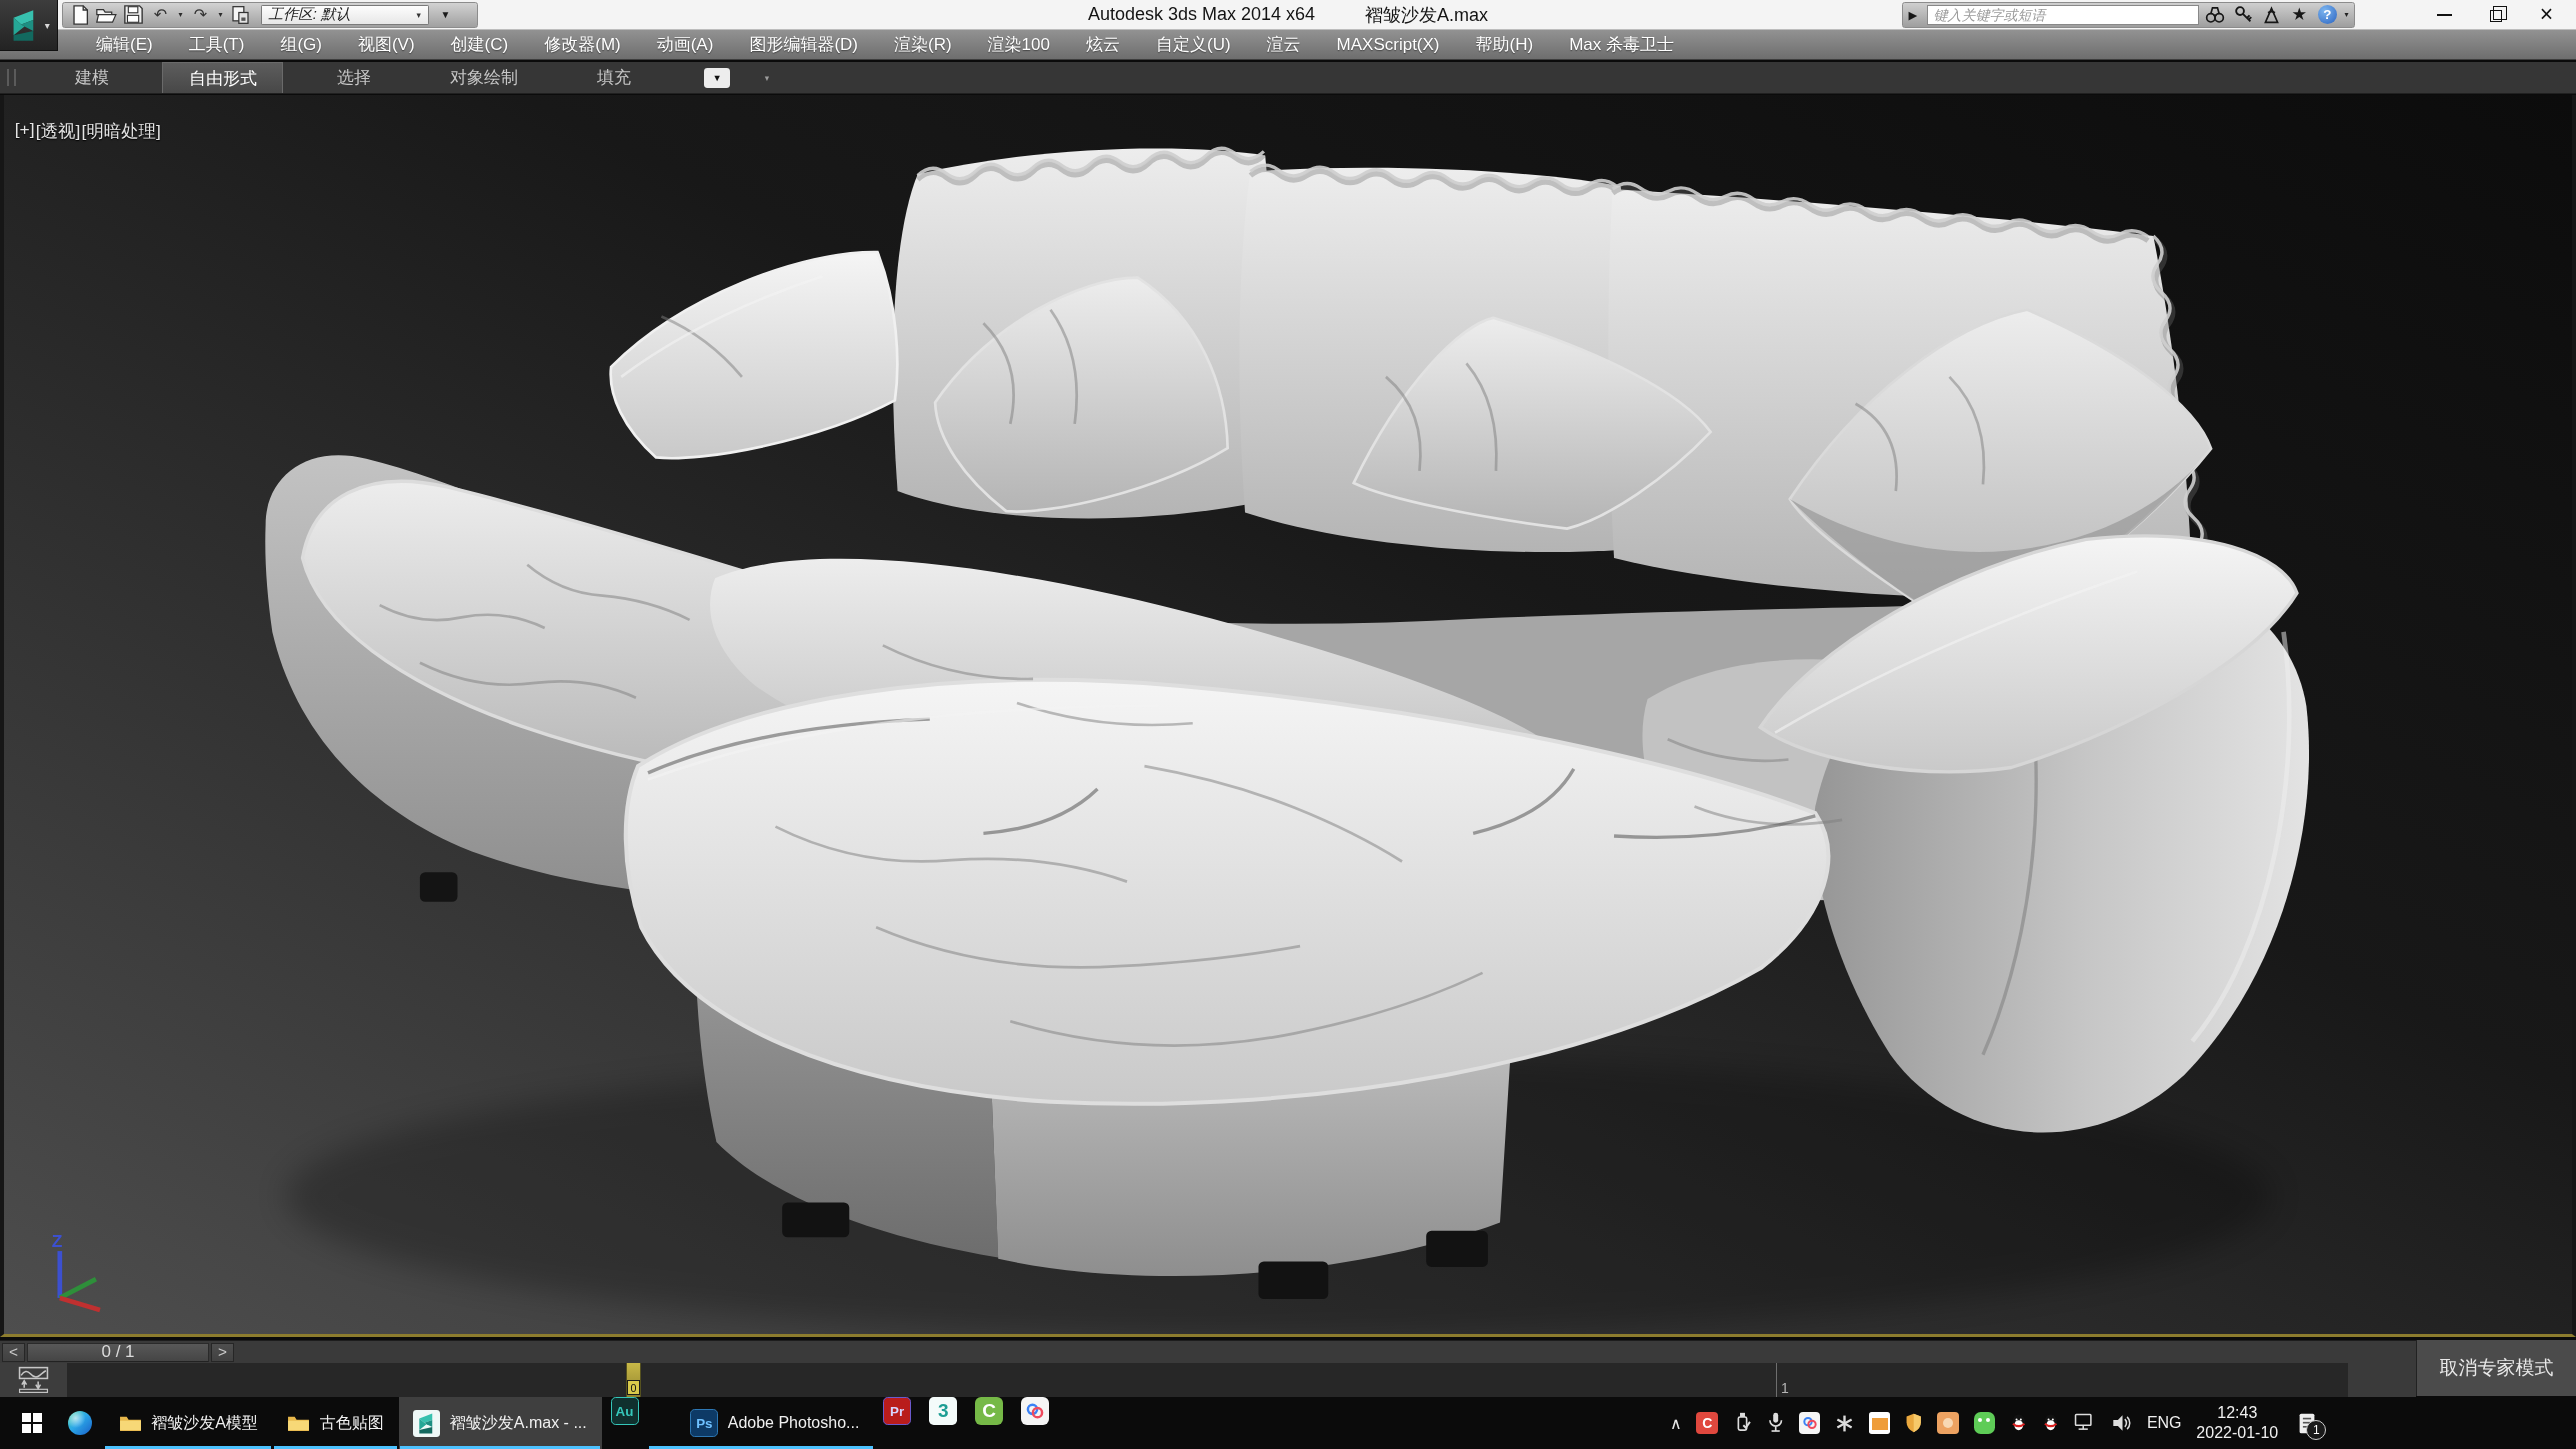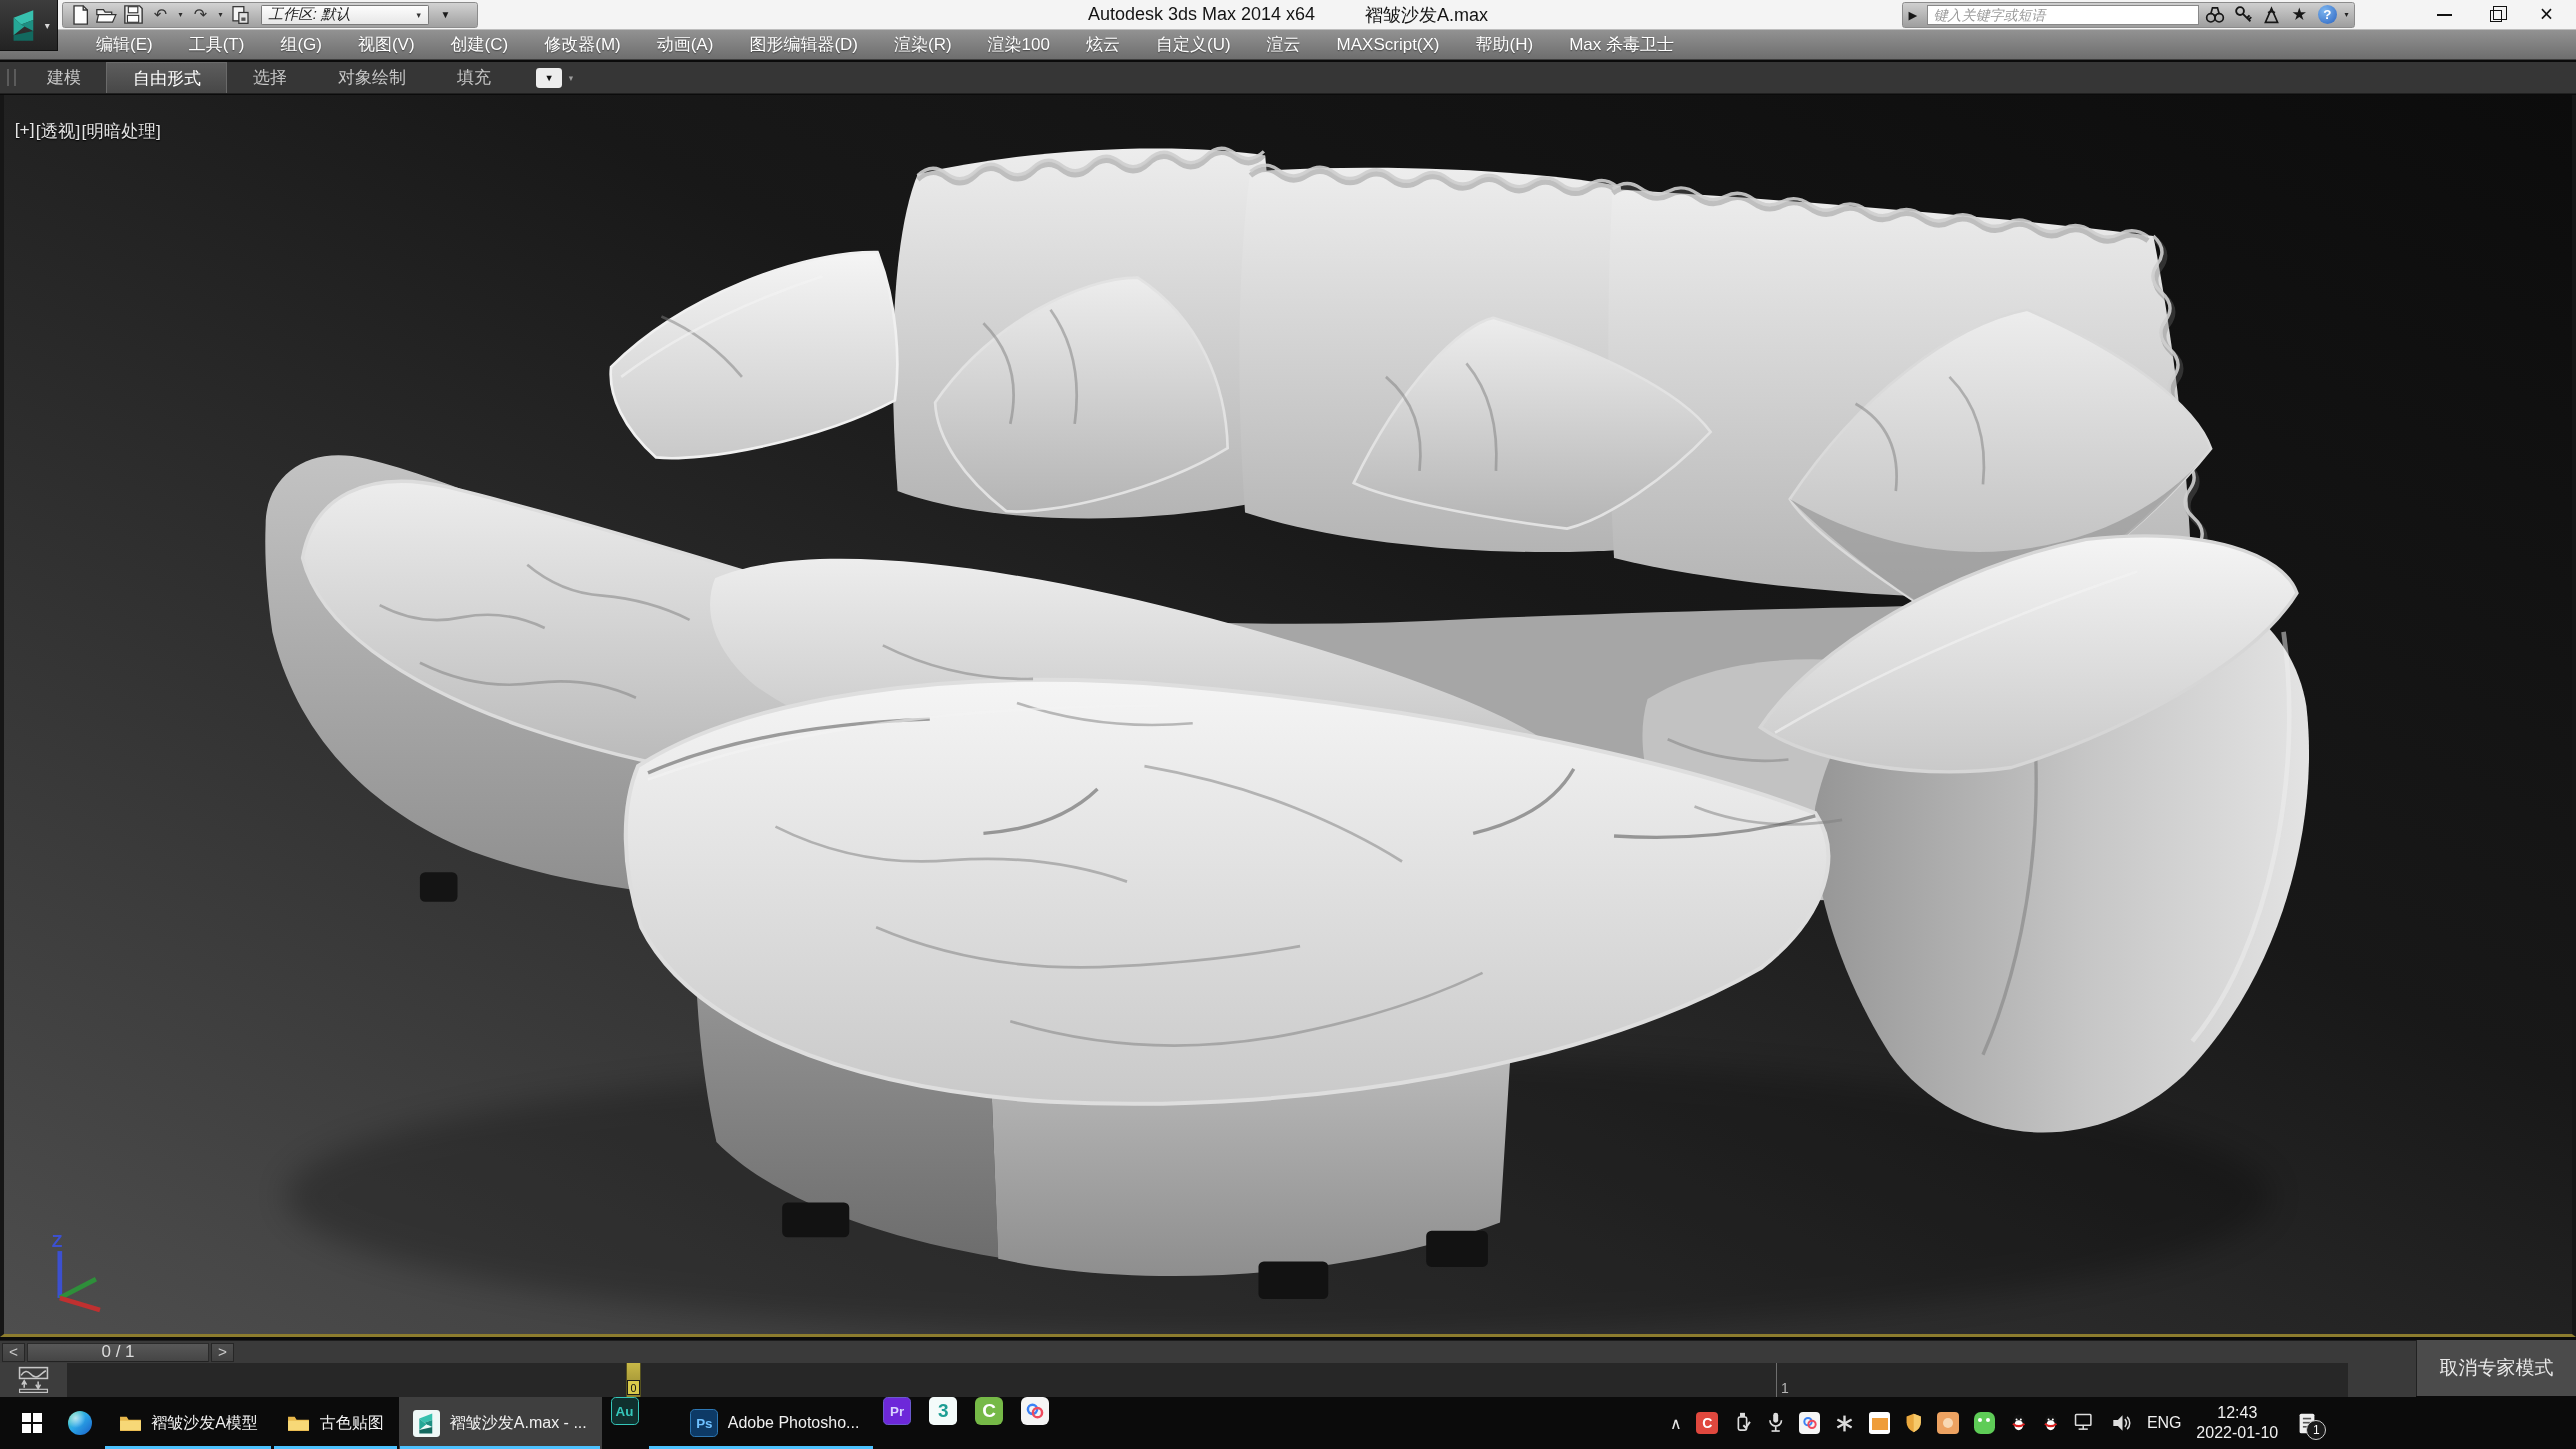--- a/index.html
+++ b/index.html
@@ -43,21 +43,21 @@
   .close-glyph{font-size:23px;line-height:23px;}
 
   
   .menubar{position:absolute;left:0;top:30px;width:2576px;height:30px;
     background:linear-gradient(#929292,#6e6e6e);border-bottom:1.3px solid #3e3e3e;
     display:flex;align-items:center;padding-left:78px;}
   .menu-item{padding:0 18px;font-size:17px;color:#fff;text-shadow:0 0.7px 1.3px rgba(0,0,0,.45);cursor:pointer;white-space:nowrap;}
 
   
   .ribbon{position:absolute;left:0;top:62px;width:2576px;height:32px;background:#363636;border-bottom:1.3px solid #202020;
-    display:flex;align-items:stretch;padding-left:6.7px;}
+    display:flex;align-items:stretch;padding-left:6.7px;gap:28px;}
   .grip{width:9.4px;margin:6.7px 5.4px 6.7px 0;border-left:2px solid #5b5b5b;border-right:2px solid #5b5b5b;}
   .rtab{padding:0 25.5px;display:flex;align-items:center;font-size:17px;color:#c7c7c7;cursor:pointer;white-space:nowrap;}
   .rtab.active{background:linear-gradient(#5d5d5d,#474747);color:#fff;border:0.7px solid #6a6a6a;border-bottom:none;}
   .ribbon-dd{margin-left:20px;align-self:center;width:25.5px;height:20px;background:#ededed;border-radius:3.4px;
     display:flex;align-items:center;justify-content:center;font-size:9.4px;color:#111;cursor:pointer;}
   .ribbon-dd-caret{align-self:center;margin-left:6.7px;font-size:8.7px;color:#9c9c9c;cursor:pointer;}
 
   
   .viewport{position:absolute;left:0;top:95px;width:2576px;height:1242px;
     border-left:4px solid #161616;border-right:4px solid #161616;border-bottom:3.4px solid #8d7d2e;
@@ -98,21 +98,21 @@
     background:radial-gradient(circle at 32% 30%,rgba(255,255,255,.65),transparent 42%),
     linear-gradient(135deg,#46d3a8 0%,#2ba9e8 45%,#1a5fc8 100%);}
   .task-item{position:relative;height:100%;display:flex;align-items:center;gap:9.4px;padding:0 14.8px;cursor:pointer;}
   .task-item.open::after{content:"";position:absolute;left:1.3px;right:1.3px;bottom:0;height:2.7px;background:#4cc2ff;}
   .task-item.active{background:#3f3f3f;}
   .task-label{font-size:16px;color:#f0f0f0;white-space:nowrap;}
   .pin{width:46px;height:100%;display:flex;justify-content:center;cursor:pointer;}
   .tile{width:28px;height:28px;border-radius:4.7px;display:flex;align-items:center;justify-content:center;font-weight:bold;}
   .tile-au{background:#10302e;border:1.3px solid #35c7ba;color:#35c7ba;font-size:13.4px;}
   .tile-ps{background:#0d3a66;border:1.3px solid #2d77b3;color:#6fc1ff;font-size:13.4px;margin-left:28px;}
-  .tile-pr{background:#6d28d9;border:1.3px solid #6a5acd;color:#d8d4ff;font-size:13.4px;}
+  .tile-pr{background:#b91c1c;border:1.3px solid #6a5acd;color:#d8d4ff;font-size:13.4px;}
   .tile-max3{background:#f4fbfa;color:#1d9e94;font-size:19px;}
   .tile-cam{background:#76b947;color:#fff;font-size:19px;border-radius:6px;}
   .tile-loop{background:#f5f5f5;border-radius:6px;}
   .max-badge{width:27px;height:27px;border-radius:3.4px;background:#eef8f7;display:flex;align-items:center;justify-content:center;}
 
   .tray{margin-left:auto;display:flex;align-items:center;gap:14.8px;padding-right:12px;}
   .tray-it{display:flex;align-items:center;justify-content:center;cursor:pointer;color:#e6e6e6;}
   .chev{font-size:16px;color:#e8e8e8;}
   .redc{width:21.5px;height:21.5px;border-radius:4px;background:#e0483e;color:#fff;font-weight:bold;font-size:14px;display:flex;align-items:center;justify-content:center;}
   .sqr{width:21.5px;height:21.5px;border-radius:4px;display:flex;align-items:center;justify-content:center;}

